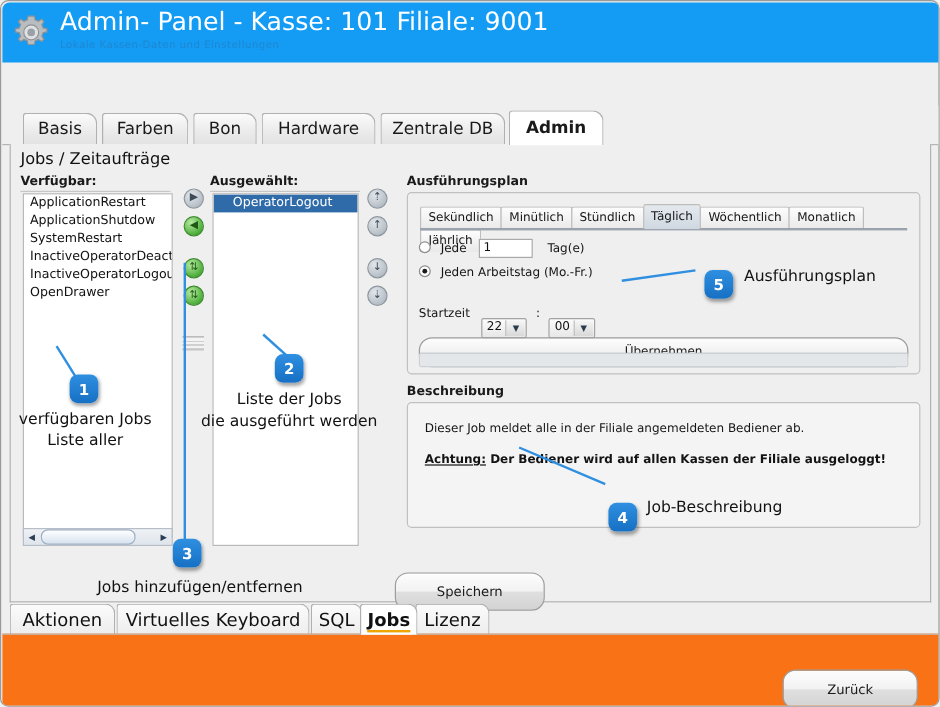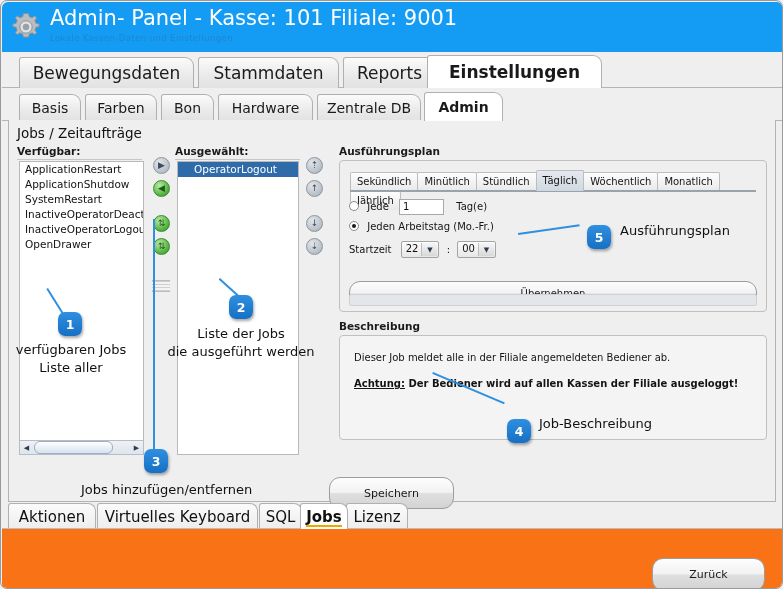--- a/index.html
+++ b/index.html
@@ -171,21 +171,21 @@
   .tinyinput{
     display:inline-block;box-sizing:border-box;width:45px;height:16px;
     background:#ffffff;border:1px solid #a9a9a9;
     font-size:10px;color:#111;padding:1px 3px;vertical-align:middle;
   }
   .combo{
     display:inline-block;box-sizing:border-box;height:17px;
     background:linear-gradient(to bottom,#fcfcfc,#e7e7e7);
     border:1px solid #a4a4a4;border-radius:2px;
     font-size:10px;color:#111;vertical-align:middle;
-    position:relative;padding:1px 20px 1px 4px;min-width:18px;
+    position:relative;padding:1px 20px 1px 4px;min-width:18px;margin-top:24px;
   }
   .combo .carr{
     position:absolute;right:1px;top:1px;width:15px;height:13px;
     background:linear-gradient(to bottom,#f6f6f6,#d8d8d8);
     border-left:1px solid #bdbdbd;
     display:flex;align-items:center;justify-content:center;
     font-size:7px;color:#2b3b4e;
   }
   .btn{
     position:absolute;box-sizing:border-box;
@@ -258,37 +258,20 @@
         <circle cx="17" cy="17" r="6.2" fill="#dfe2e4" stroke="#8e9296" stroke-width="1"></circle>
         <circle cx="17" cy="17" r="3.2" fill="#9aa0a5"></circle>
       </svg>
     </div>
     <div class="title-texts">
       <div class="app-title">Admin- Panel - Kasse: 101 Filiale: 9001</div>
       <div class="app-sub">Lokale Kassen-Daten und Einstellungen</div>
     </div>
   </div>
 
-  <div class="tabstrip row1">
-    <div class="tabrow r1">
-      <div class="baseline"></div>
-      <div class="tab" style="left:17px;width:175px;">
-          <span>Bewegungsdaten</span>
-        </div>
-      <div class="tab" style="left:196px;width:141px;">
-          <span>Stammdaten</span>
-        </div>
-      <div class="tab" style="left:341px;width:93px;">
-          <span>Reports</span>
-        </div>
-      <div class="tab active" style="left:425px;width:175px;">
-          <span>Einstellungen</span>
-        </div>
-    </div>
-  </div>
 
   <div class="tabstrip row2">
     <div class="tabrow r2">
       <div class="baseline"></div>
       <div class="tab" style="left:17px;width:62px;">
           <span>Basis</span>
         </div>
       <div class="tab" style="left:83px;width:72px;">
           <span>Farben</span>
         </div>

